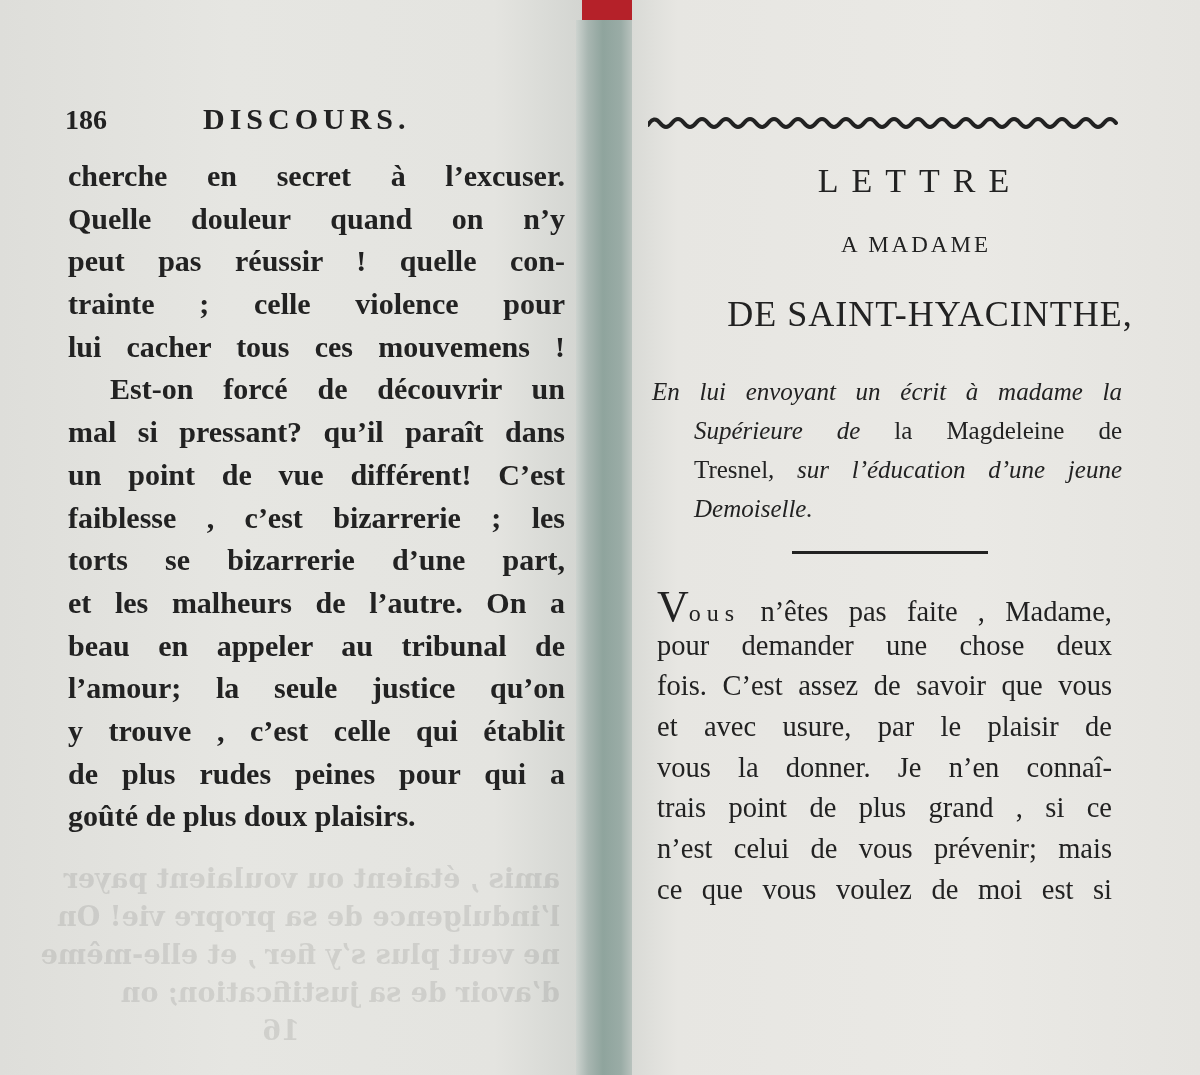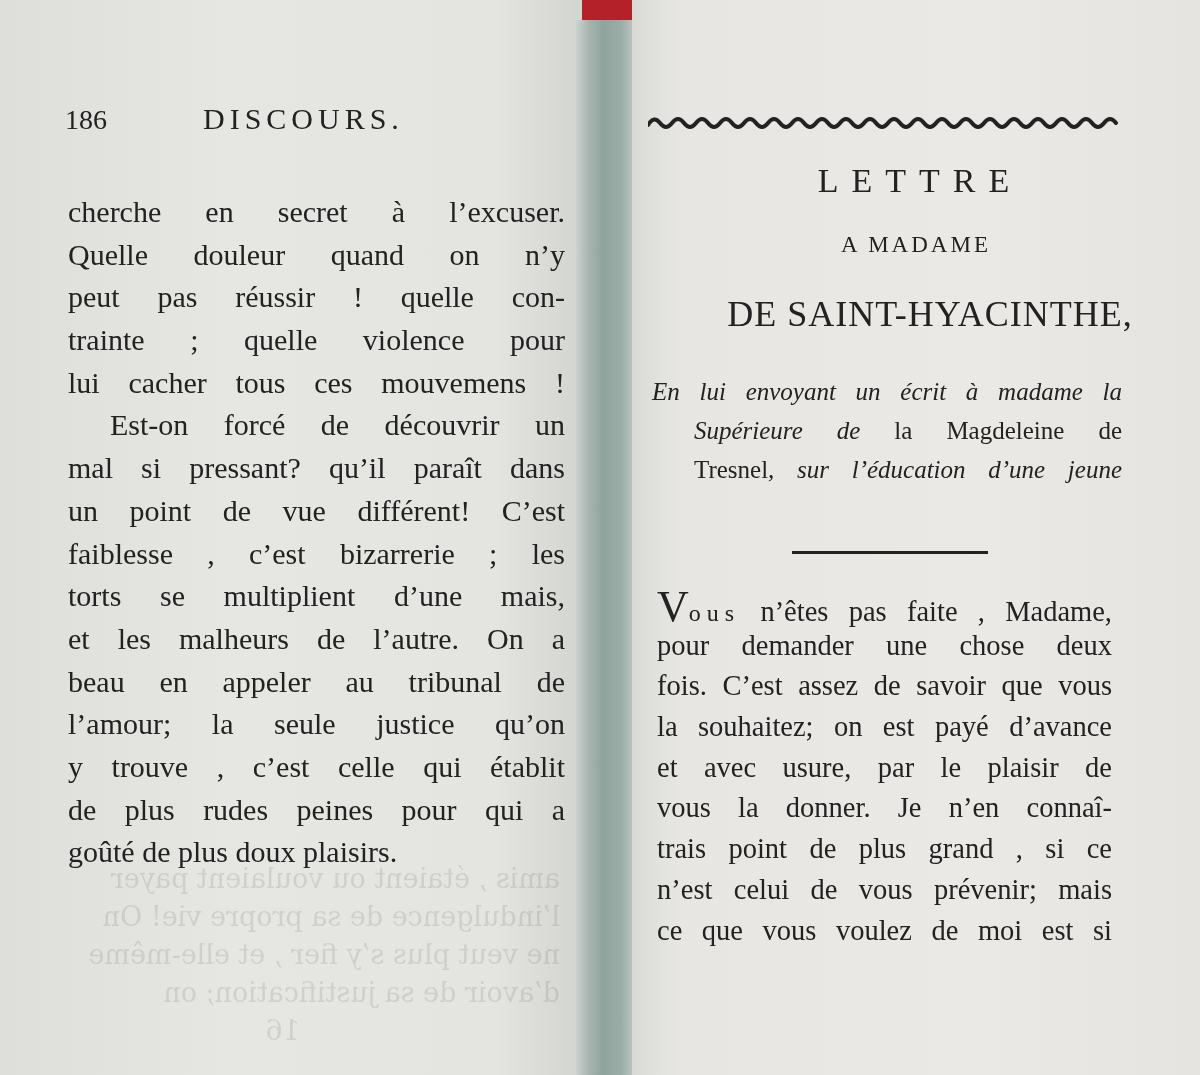--- a/index.html
+++ b/index.html
@@ -8,21 +8,21 @@
       background: #dcdcd8;
       font-family: "Liberation Serif", "DejaVu Serif", serif;
       color: #222;
     }
     .photo { position: absolute; inset: 0; }
     .page {
       position: absolute; top: 0; bottom: 0;
       background: linear-gradient(90deg, #e3e3df 0%, #e9e8e4 60%, #e2e1dd 100%);
     }
     .page-left { left: 0; width: 582px;
-      background: linear-gradient(90deg, #dededa 0%, #e6e6e2 40%, #e4e4e0 85%, #d3d5d1 100%); }
+      background: linear-gradient(90deg, #dededa 0%, #e6e6e2 40%, #e4e4e0 85%, #d3d5d1 100%); font-weight: bold; }
     .page-right { left: 632px; right: 0;
       background: linear-gradient(90deg, #d9dad6 0%, #e7e6e2 8%, #eae9e5 60%, #e5e4e0 100%); }
     .gutter {
       position: absolute; top: 20px; bottom: 0; left: 576px; width: 60px;
       background: linear-gradient(90deg, #cdd3cf 0%, #a8b6b1 20%, #8fa49d 45%, #9aaca6 75%, #c3cac6 100%);
     }
     .binding-red {
       position: absolute; top: 0; left: 400px; width: 240px; height: 22px;
       background: #b52129;
       border-bottom-left-radius: 160px 22px;
@@ -31,21 +31,21 @@
     
     .header-line {
       position: absolute; top: 100px; left: 65px; width: 500px; height: 40px;
     }
     .page-number { position: absolute; left: 0; top: 4px; font-size: 28px; }
     .running-head { position: absolute; left: 138px; top: 2px; font-size: 30px; letter-spacing: 5px; }
     .text-block {
       position: absolute; font-size: 30px; line-height: 42.7px; text-align: justify;
     }
     .text-block .line { display: block; white-space: nowrap; text-align-last: justify; height: 42.7px; }
-    .left-text { left: 68px; top: 155px; width: 497px; margin-top: 36px; }
+    .left-text { left: 68px; top: 155px; width: 497px; }
     .left-text .line.indent { padding-left: 42px; }
     .left-text .line.last { text-align-last: left; }
     .ghost-text {
       position: absolute; left: 90px; top: 860px; width: 470px;
       font-size: 27px; line-height: 38px; color: rgba(60,60,60,0.13);
       transform: scaleX(-1); white-space: nowrap; font-family: "DejaVu Serif", serif;
     }
     
     .ornament {
       position: absolute; left: 648px; top: 113px; width: 473px; height: 18px;
@@ -77,27 +77,27 @@
   <div class="page page-left">
     <div class="header-line">
       <span class="page-number">186</span>
       <span class="running-head">DISCOURS.</span>
     </div>
 
     <div class="text-block left-text">
       <span class="line">cherche en secret à l’excuser.</span>
       <span class="line">Quelle douleur quand on n’y</span>
       <span class="line">peut pas réussir ! quelle con-</span>
-      <span class="line">trainte ; quelle violence pour</span>
+      <span class="line">trainte ; celle violence pour</span>
       <span class="line">lui cacher tous ces mouvemens !</span>
       <span class="line indent">Est-on forcé de découvrir un</span>
       <span class="line">mal si pressant? qu’il paraît dans</span>
       <span class="line">un point de vue différent! C’est</span>
       <span class="line">faiblesse , c’est bizarrerie ; les</span>
-      <span class="line">torts se multiplient d’une mais,</span>
+      <span class="line">torts se bizarrerie d’une part,</span>
       <span class="line">et les malheurs de l’autre. On a</span>
       <span class="line">beau en appeler au tribunal de</span>
       <span class="line">l’amour; la seule justice qu’on</span>
       <span class="line">y trouve , c’est celle qui établit</span>
       <span class="line">de plus rudes peines pour qui a</span>
       <span class="line last">goûté de plus doux plaisirs.</span>
     </div>
 
     <div class="ghost-text">
       <div>amis , étaient ou voulaient payer</div>
@@ -117,28 +117,28 @@
   </svg>
 
   <div class="title-lettre">LETTRE</div>
   <div class="title-a-madame">A MADAME</div>
   <div class="title-name">DE SAINT-HYACINTHE,</div>
 
   <div class="subtitle">
     <span class="line"><span>En lui envoyant un écrit à madame la</span></span>
     <span class="line hang"><span>Supérieure de</span><span class="roman"> la Magdeleine de</span></span>
     <span class="line hang"><span class="roman">Tresnel</span><span>, sur l’éducation d’une jeune</span></span>
+    <span class="line hang last"><span>Demoiselle.</span></span>
   </div>
 
   <div class="rule"></div>
 
   <div class="text-block right-text">
     <span class="line"><span class="dropcap">V</span><span class="smallcaps">ous</span><span> n’êtes pas faite , Madame,</span></span>
     <span class="line">pour demander une chose deux</span>
     <span class="line">fois. C’est assez de savoir que vous</span>
-    <span class="line">la souhaitez; on est payé d’avance</span>
     <span class="line">et avec usure, par le plaisir de</span>
     <span class="line">vous la donner. Je n’en connaî-</span>
     <span class="line">trais point de plus grand , si ce</span>
     <span class="line">n’est celui de vous prévenir; mais</span>
     <span class="line">ce que vous voulez de moi est si</span>
   </div>
 </div>
 
 </body></html>

